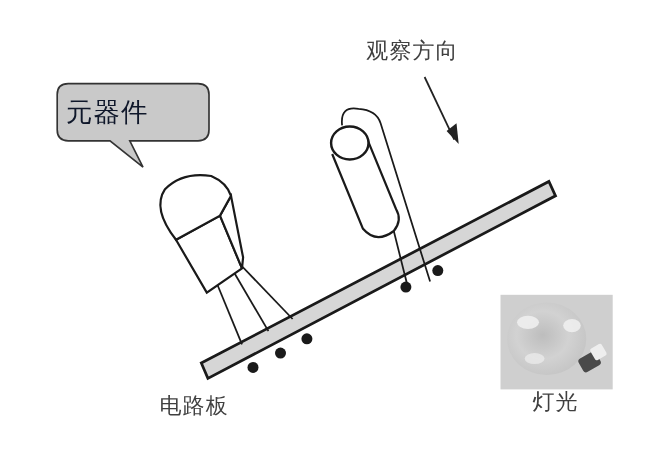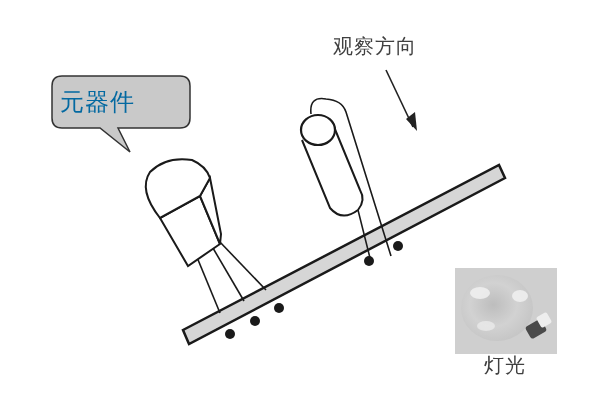--- a/index.html
+++ b/index.html
@@ -2,21 +2,21 @@
 <html><head>
   <meta charset="utf-8">
   <style>
     html, body { margin: 0; padding: 0; background: #ffffff; }
     body { width: 611px; height: 412px; overflow: hidden; position: relative;
            font-family: "DejaVu Sans", sans-serif; }
     #stage { position: absolute; left: 0; top: 0; width: 611px; height: 412px; }
     .label { position: absolute; color: #404040; font-size: 20px; letter-spacing: 1px;
              font-family: "DejaVu Sans", sans-serif; white-space: nowrap; }
     .bubble-text { position: absolute; left: 60px; top: 86px; font-size: 24px;
-                   color: #0369a1; letter-spacing: 1px;
+                   color: #0f172a; letter-spacing: 1px;
                    font-family: Liberation Mono, monospace; }
   </style>
 </head>
 <body>
 
 <div id="stage">
   <svg width="611" height="412" viewBox="0 0 611 412" xmlns="http://www.w3.org/2000/svg">
     <defs>
       <radialGradient id="bulbGlow" cx="45%" cy="45%" r="60%">
         <stop offset="0%" stop-color="#bdbdbd"></stop>
@@ -73,14 +73,15 @@
       <ellipse cx="480" cy="293" rx="10" ry="6" fill="#f1f1f1" opacity="0.85"></ellipse>
       <ellipse cx="520" cy="296" rx="8" ry="6" fill="#f3f3f3" opacity="0.8"></ellipse>
       <ellipse cx="486" cy="326" rx="9" ry="5" fill="#eeeeee" opacity="0.7"></ellipse>
       <rect x="527" y="322" width="18" height="14" rx="3" fill="#4a4a4a" transform="rotate(-30 536 329)"></rect>
       <rect x="538" y="314" width="12" height="12" rx="2" fill="#eeeeee" transform="rotate(-30 544 320)"></rect>
     </g>
   </svg>
 
   <span class="bubble-text">元器件</span>
   <span class="label" style="left:333px; top:33px;">观察方向</span>
+  <span class="label" style="left:145px; top:355px;">电路板</span>
   <span class="label" style="left:484px; top:352px;">灯光</span>
 </div>
 
 </body></html>

